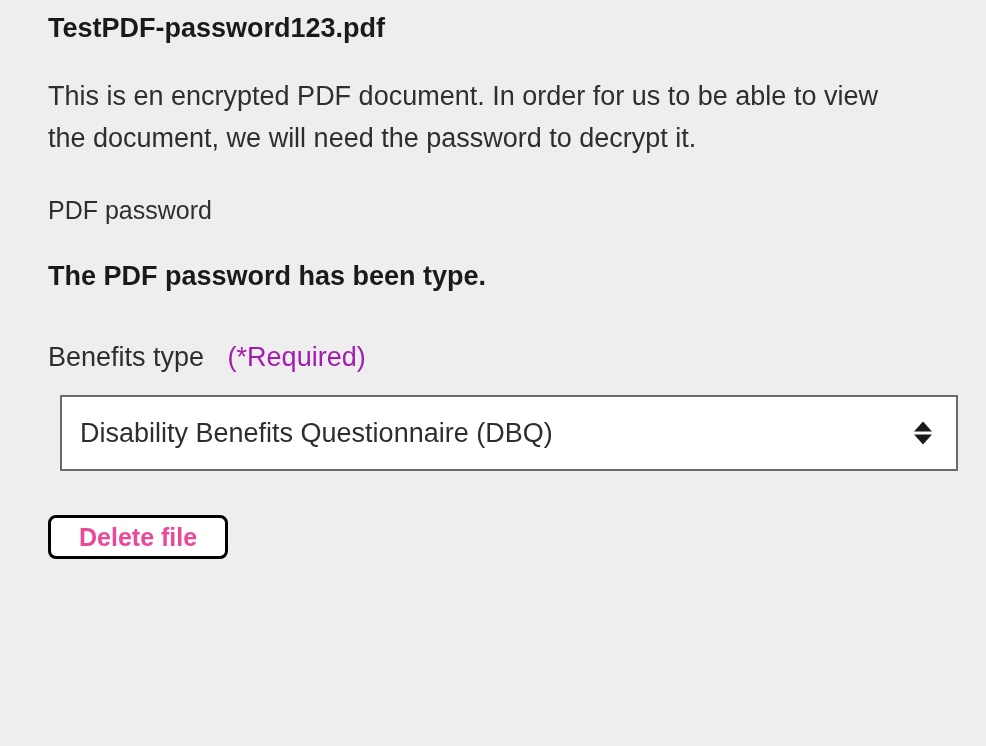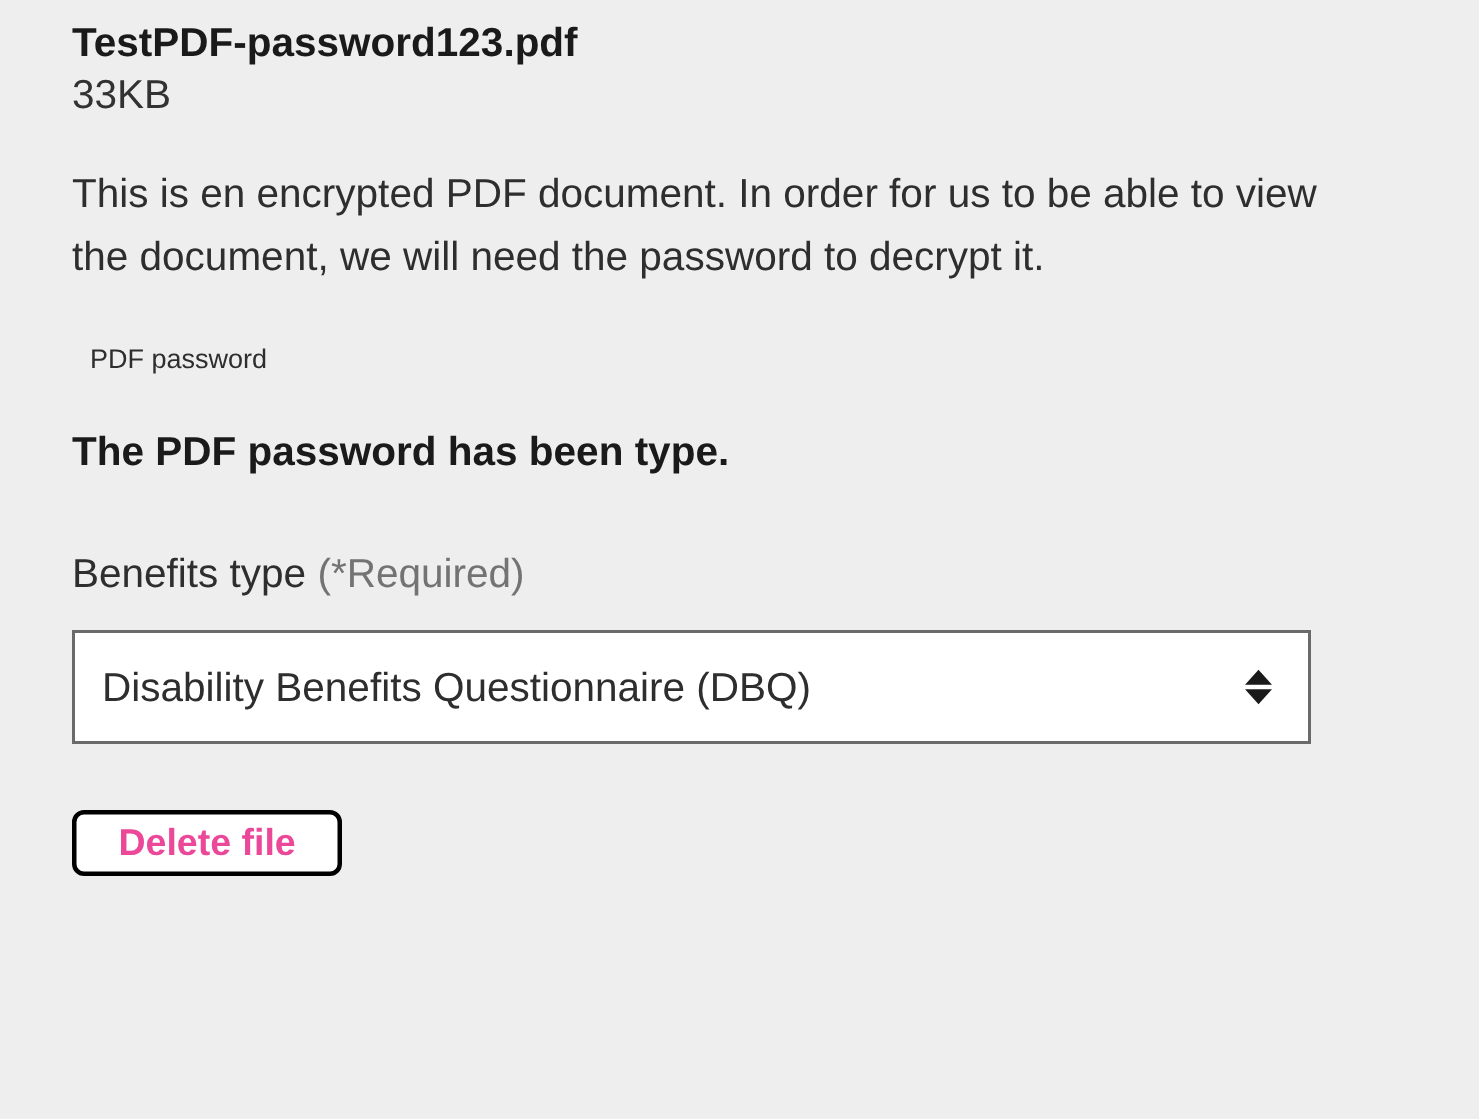--- a/index.html
+++ b/index.html
@@ -30,54 +30,55 @@
   }
   .encrypted-msg {
     font-size: 27px;
     font-weight: 400;
     color: #2e2e2e;
     line-height: 1.55;
     margin-top: 30px;
     max-width: 880px;
   }
   .pw-label {
-    font-size: 18px;
+    font-size: 25px;
     font-weight: 400;
     color: #2e2e2e;
     margin-top: 36px;
-    margin-left: 12px;
   }
   .pw-added {
     font-size: 27px;
     font-weight: 700;
     color: #1a1a1a;
     margin-top: 36px;
   }
   .doc-type-label {
     font-size: 27px;
     font-weight: 400;
     color: #2e2e2e;
     margin-top: 50px;
   }
   .required {
-    color: #737373;
+    color: #a21caf;
+    margin-left: 16px;
   }
   .select-wrap {
     position: relative;
     margin-top: 22px;
-    width: 826px;
+    width: 898px;
     height: 76px;
     background: #ffffff;
     border: 2px solid #6a6a6a;
     box-sizing: border-box;
     display: flex;
     align-items: center;
     padding-left: 18px;
     cursor: pointer;
     user-select: none;
+    margin-left: 12px;
   }
   .select-text {
     font-size: 27px;
     color: #2e2e2e;
   }
   .sort-icon {
     position: absolute;
     right: 24px;
     top: 50%;
     transform: translateY(-50%);
@@ -114,21 +115,20 @@
     cursor: pointer;
     box-sizing: border-box;
   }
 </style>
 </head>
 <body>
 
 <div class="container">
 
   <div class="file-name">TestPDF-password123.pdf</div>
-  <div class="file-size">33KB</div>
 
   <div class="encrypted-msg">This is en encrypted PDF document. In order for us to be able to view the document, we will need the password to decrypt it.</div>
 
   <div class="pw-label">PDF password</div>
 
   <div class="pw-added">The PDF password has been type.</div>
 
   <div class="doc-type-label">
     <span>Benefits type</span>
     <span class="required">(*Required)</span>

